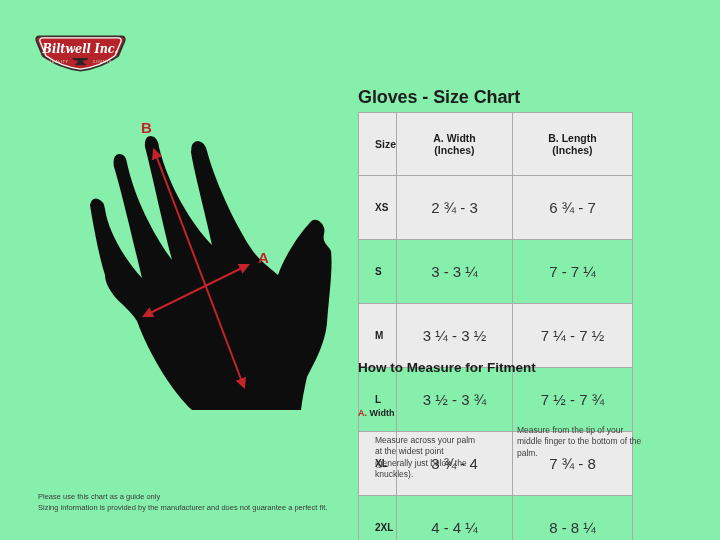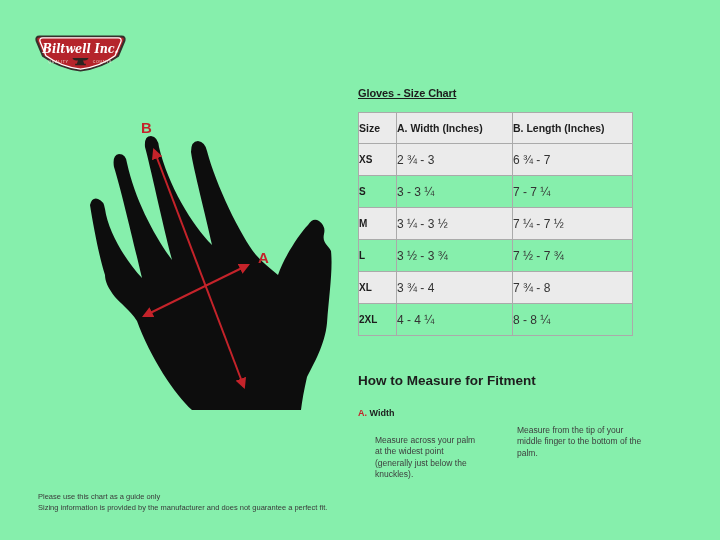--- a/index.html
+++ b/index.html
@@ -15,28 +15,28 @@
     font-family:"Liberation Sans",sans-serif;overflow:hidden;
   }
   
   .logo{position:absolute;left:33px;top:34px;}
   
   .diagram{position:absolute;left:70px;top:105px;}
   .accent-fill{fill:var(--accent);}
   .accent-stroke{stroke:var(--accent);}
   .diagram-label{font-family:"Liberation Sans",sans-serif;font-weight:bold;font-size:15px;}
   
-  .chart-title{position:absolute;left:358px;top:87px;font-size:11px;font-weight:bold;color:#1d1d1d;letter-spacing:-0.1px;text-decoration:underline;}
+  .chart-title{position:absolute;left:358px;top:87px;font-size:18px;font-weight:bold;color:#1d1d1d;letter-spacing:-0.1px;}
   .size-table{position:absolute;left:358px;top:112px;width:274px;border-collapse:collapse;table-layout:fixed;}
-  .size-table th,.size-table td{border:1px solid var(--tborder);text-align:left;vertical-align:middle;padding:0;}
+  .size-table th,.size-table td{border:1px solid var(--tborder);text-align:center;vertical-align:middle;padding:16px;}
   .size-table thead th{height:30px;font-size:10.5px;color:#1d1d1d;background:var(--stripe);font-weight:bold;}
-  .size-table tbody td{height:31px;font-size:12px;color:#333333;}
+  .size-table tbody td{height:31px;font-size:15px;color:#333333;}
   .size-table tbody td.size-cell{font-weight:bold;font-size:10px;color:#1d1d1d;}
   .size-table tbody tr.striped{background:var(--stripe);}
-  .measure-title{position:absolute;left:358px;top:373px;font-size:13.5px;font-weight:bold;color:#1d1d1d;}
+  .measure-title{position:absolute;left:358px;top:360px;font-size:13.5px;font-weight:bold;color:#1d1d1d;}
   .measure-block{position:absolute;top:408px;}
   .measure-block.a{left:358px;width:138px;}
   .measure-block.b{left:500px;width:162px;}
   .measure-label{font-size:9px;font-weight:bold;color:#1d1d1d;margin:0 0 3px 0;}
   .measure-label .key{color:var(--accent);}
   .measure-text{font-size:8.5px;color:#3d3d3d;line-height:1.33;margin:17px;}
   .disclaimer{position:absolute;left:38px;top:491px;font-size:7.5px;color:#3a3a3a;line-height:1.5;}
 </style>
 </head>
 <body>

